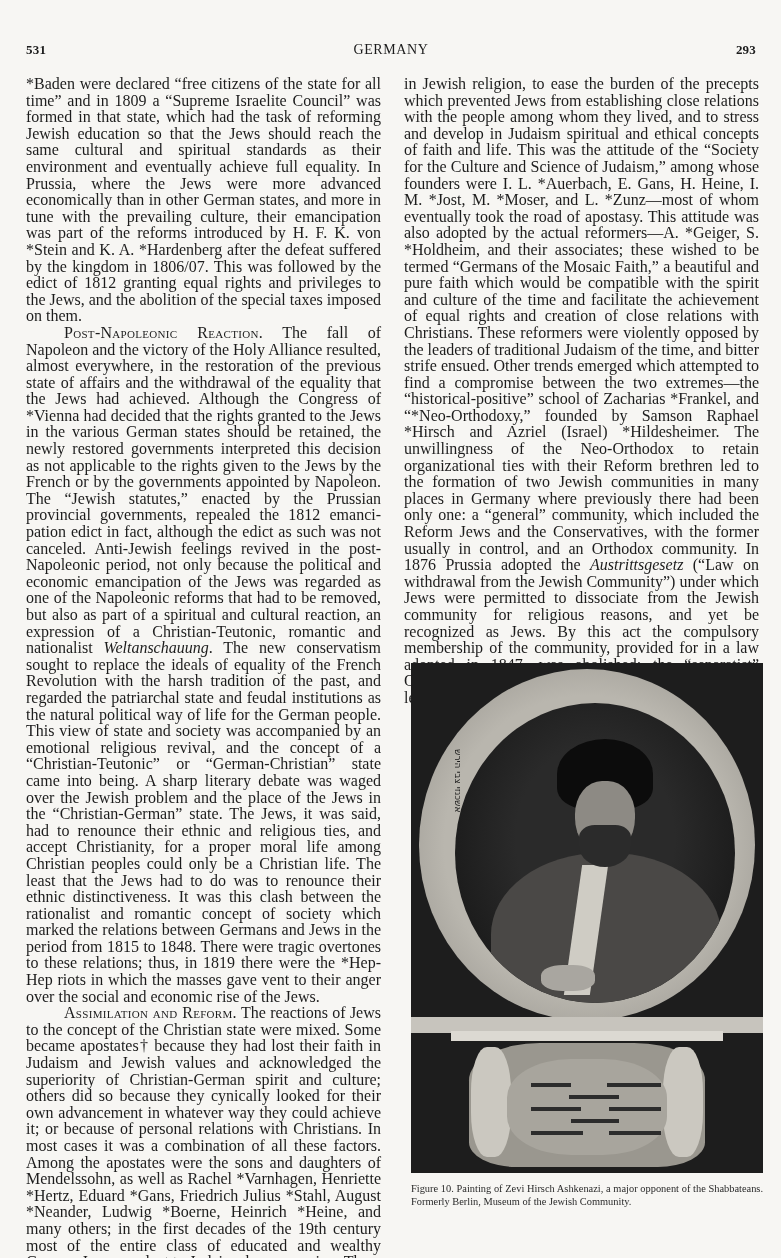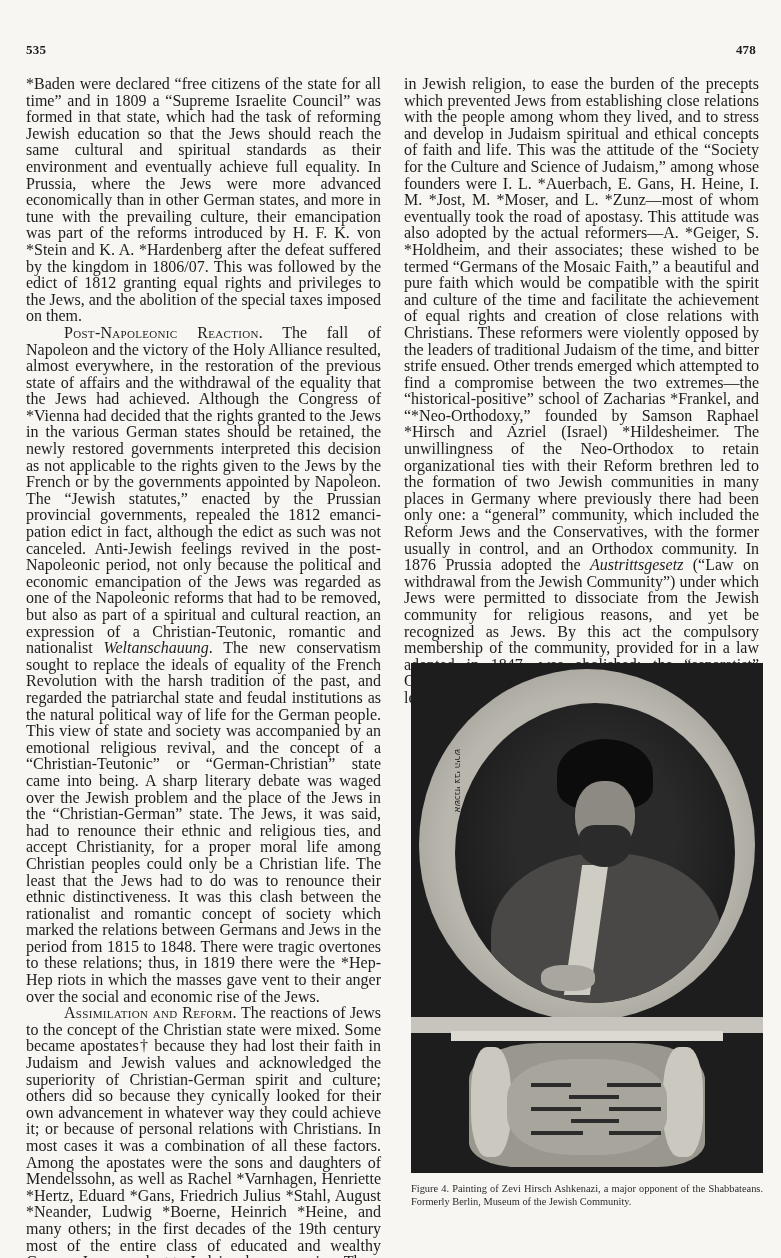--- a/index.html
+++ b/index.html
@@ -43,22 +43,23 @@
   .figure .plaque { position: absolute; left: 96px; top: 396px; width: 160px; height: 96px; border-radius: 40%; background: #a8a59d; }
   .figure .plaque-line { position: absolute; height: 4px; background: #2c2c2c; }
   .figure .scroll { position: absolute; top: 384px; width: 40px; height: 110px; border-radius: 40%; background: #cbc8c0; }
 
   .caption { position: absolute; left: 411px; top: 1182px; width: 352px; font-size: 10.4px; line-height: 13.4px; text-align: justify; color: #2a2a2a; }
 </style>
 </head>
 <body>
 
 <div class="header">
-  <span class="pgnum left">535</span>
-  <span class="pgnum right">478</span>
+  <span class="pgnum left">531</span>
+  <span class="running">GERMANY</span>
+  <span class="pgnum right">293</span>
 </div>
 
 <div class="col left">
   <p><span>*Baden were declared “free citizens of the state for all time” and in 1809 a “Supreme Israelite Council” was formed in that state, which had the task of reforming Jewish education so that the Jews should reach the same cultural and spiritual standards as their environment and eventually achieve full equality. In Prussia, where the Jews were more advanced economically than in other German states, and more in tune with the prevailing culture, their emancipation was part of the reforms introduced by H. F. K. von *Stein and K. A. *Hardenberg after the defeat suffered by the kingdom in 1806/07. This was followed by the edict of 1812 granting equal rights and privileges to the Jews, and the abolition of the special taxes imposed on them.</span></p>
   <p class="indent"><span class="sc">Post-Napoleonic Reaction.</span><span> The fall of Napoleon and the victory of the Holy Alliance resulted, almost every­where, in the restoration of the previous state of affairs and the withdrawal of the equality that the Jews had achieved. Although the Congress of *Vienna had decided that the rights granted to the Jews in the various German states should be retained, the newly restored governments interpreted this decision as not applicable to the rights given to the Jews by the French or by the governments appointed by Napoleon. The “Jewish statutes,” enacted by the Prussian provincial governments, repealed the 1812 emanci­pation edict in fact, although the edict as such was not canceled. Anti-Jewish feelings revived in the post-Napole­onic period, not only because the political and economic emancipation of the Jews was regarded as one of the Napoleonic reforms that had to be removed, but also as part of a spiritual and cultural reaction, an expression of a Christian-Teutonic, romantic and nationalist </span><em>Weltanschau­ung</em><span>. The new conservatism sought to replace the ideals of equality of the French Revolution with the harsh tradition of the past, and regarded the patriarchal state and feudal institutions as the natural political way of life for the German people. This view of state and society was accompanied by an emotional religious revival, and the concept of a “Christian-Teutonic” or “German-Christian” state came into being. A sharp literary debate was waged over the Jewish problem and the place of the Jews in the “Christian-German” state. The Jews, it was said, had to renounce their ethnic and religious ties, and accept Christianity, for a proper moral life among Christian peoples could only be a Christian life. The least that the Jews had to do was to renounce their ethnic distinctiveness. It was this clash between the rationalist and romantic concept of society which marked the relations between Germans and Jews in the period from 1815 to 1848. There were tragic overtones to these relations; thus, in 1819 there were the *Hep-Hep riots in which the masses gave vent to their anger over the social and economic rise of the Jews.</span></p>
   <p class="indent"><span class="sc">Assimilation and Reform.</span><span> The reactions of Jews to the concept of the Christian state were mixed. Some became apostates† because they had lost their faith in Judaism and Jewish values and acknowledged the superiority of Chris­tian-German spirit and culture; others did so because they cynically looked for their own advancement in whatever way they could achieve it; or because of personal relations with Christians. In most cases it was a combination of all these factors. Among the apostates were the sons and daughters of Mendelssohn, as well as Rachel *Varnhagen, Henriette *Hertz, Eduard *Gans, Friedrich Julius *Stahl, August *Neander, Ludwig *Boerne, Heinrich *Heine, and many others; in the first decades of the 19th century most of the entire class of educated and wealthy German Jews was lost to Judaism by conversion. There were others who, while denying the validity of Jewish ethnic identity and the distinct nature of Jewish life, sought to preserve what they </span><span class="fade">regarded as the essence of Judaism. They initiated *Reform</span></p>
 </div>
 
 <div class="col right">
   <p><span>in Jewish religion, to ease the burden of the precepts which prevented Jews from establishing close relations with the people among whom they lived, and to stress and develop in Judaism spiritual and ethical concepts of faith and life. This was the attitude of the “Society for the Culture and Science of Judaism,” among whose founders were I. L. *Auerbach, E. Gans, H. Heine, I. M. *Jost, M. *Moser, and L. *Zunz—most of whom eventually took the road of apostasy. This attitude was also adopted by the actual re­formers—A. *Geiger, S. *Holdheim, and their associates; these wished to be termed “Germans of the Mosaic Faith,” a beautiful and pure faith which would be compatible with the spirit and culture of the time and facilitate the achieve­ment of equal rights and creation of close relations with Christians. These reformers were violently opposed by the leaders of traditional Judaism of the time, and bitter strife ensued. Other trends emerged which attempted to find a compromise between the two extremes—the “historical-positive” school of Zacharias *Frankel, and “*Neo-Ortho­doxy,” founded by Samson Raphael *Hirsch and Azriel (Israel) *Hildesheimer. The unwillingness of the Neo-Ortho­dox to retain organizational ties with their Reform brethren led to the formation of two Jewish communities in many places in Germany where previously there had been only one: a “general” community, which included the Reform Jews and the Conservatives, with the former usually in con­trol, and an Orthodox community. In 1876 Prussia adopted the </span><em>Austrittsgesetz</em><span> (“Law on withdrawal from the Jewish Community”) under which Jews were permitted to dissociate from the Jewish community for religious reasons, and yet be recognized as Jews. By this act the compulsory member­ship of the community, provided for in a law adopted in 1847, was abolished; the “separatist” Orthodox communi­ities (</span><em>Austrittsgemeinde</em><span>) were legalized and at the same time</span></p>
@@ -85,13 +86,13 @@
   <div class="plaque-line" style="left:120px;top:420px;width:40px"></div>
   <div class="plaque-line" style="left:196px;top:420px;width:54px"></div>
   <div class="plaque-line" style="left:158px;top:432px;width:50px"></div>
   <div class="plaque-line" style="left:120px;top:444px;width:50px"></div>
   <div class="plaque-line" style="left:198px;top:444px;width:52px"></div>
   <div class="plaque-line" style="left:160px;top:456px;width:48px"></div>
   <div class="plaque-line" style="left:120px;top:468px;width:52px"></div>
   <div class="plaque-line" style="left:198px;top:468px;width:52px"></div>
 </div>
 
-<div class="caption">Figure 4. Painting of Zevi Hirsch Ashkenazi, a major opponent of the Shabbateans. Formerly Berlin, Museum of the Jewish Community.</div>
+<div class="caption">Figure 10. Painting of Zevi Hirsch Ashkenazi, a major opponent of the Shabbateans. Formerly Berlin, Museum of the Jewish Community.</div>
 
 </body></html>

